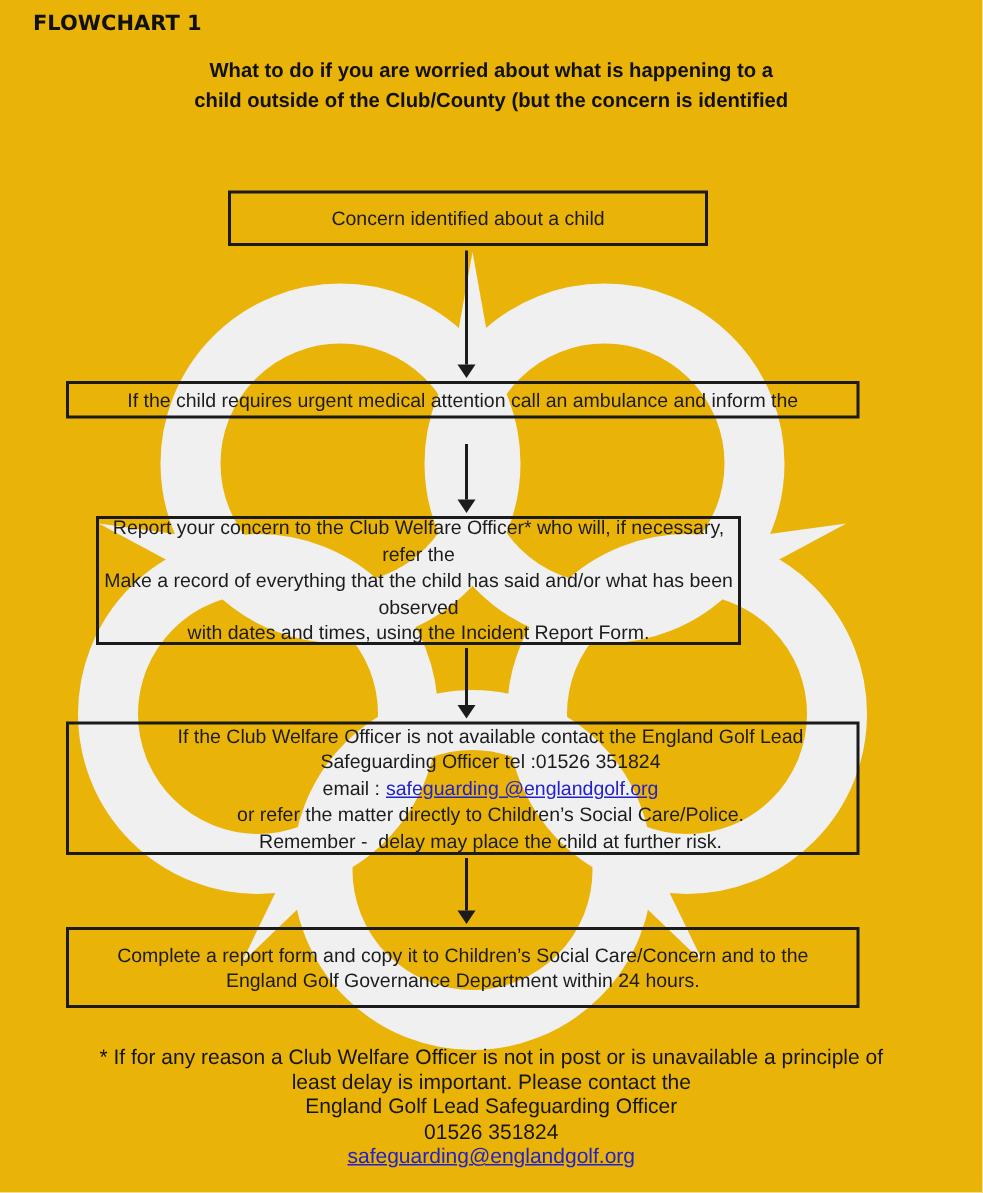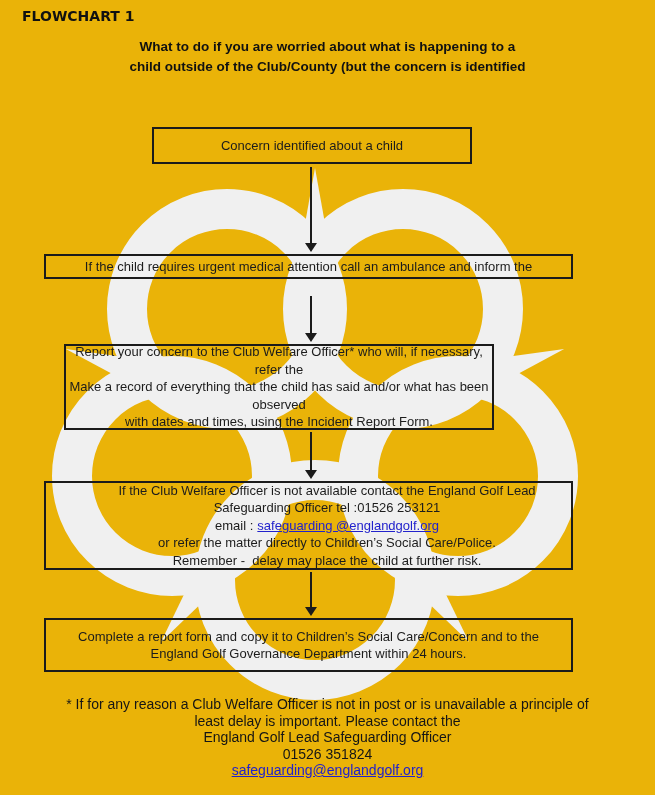--- a/index.html
+++ b/index.html
@@ -103,21 +103,21 @@
     <div>with dates and times, using the Incident Report Form.</div>
   </div>
 
   <div class="arrow a3">
     <span class="shaft"></span>
     <span class="head"></span>
   </div>
 
   <div class="box box4">
     <div>If the Club Welfare Officer is not available contact the England Golf Lead</div>
-    <div>Safeguarding Officer tel :01526 253121</div>
+    <div>Safeguarding Officer tel :01526 351824</div>
     <div>
       <span class="email-prefix">email :</span><a class="link" href="#" style="color: rgb(34, 34, 204);">safeguarding @englandgolf.org</a>
     </div>
     <div>or refer the matter directly to Children’s Social Care/Police.</div>
     <div>Remember - &nbsp;delay may place the child at further risk.</div>
   </div>
 
   <div class="arrow a4">
     <span class="shaft"></span>
     <span class="head"></span>

